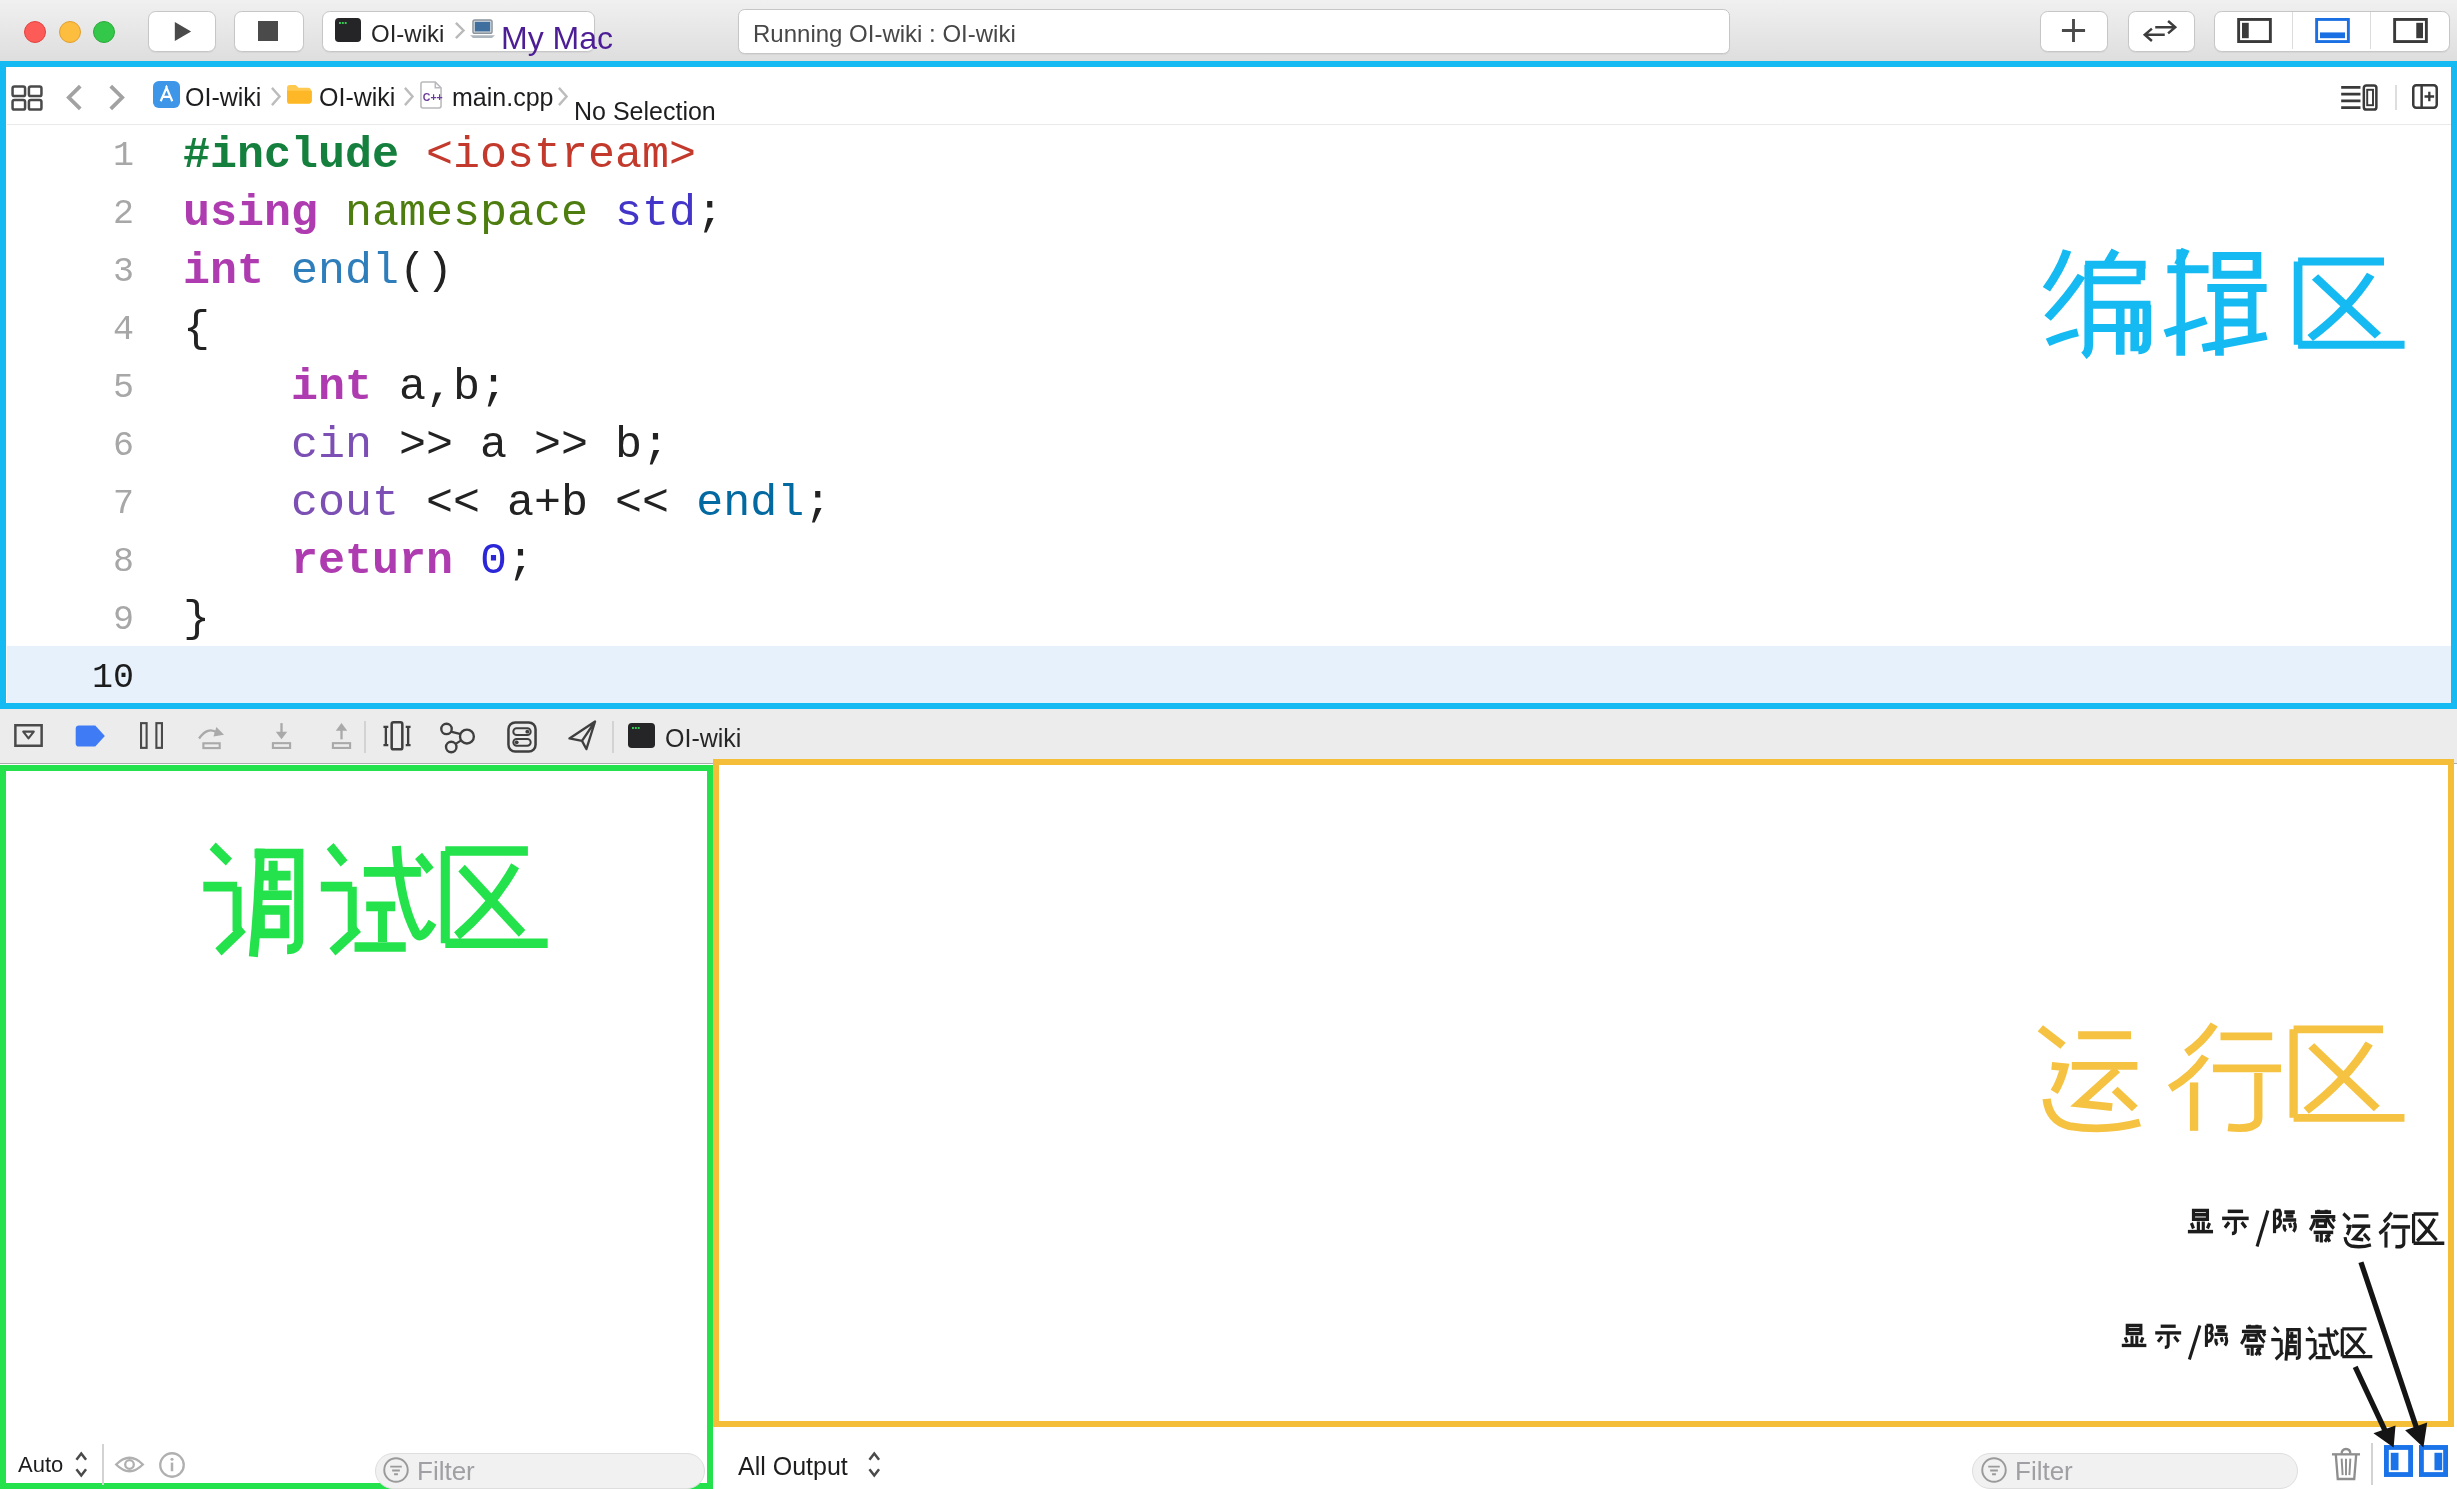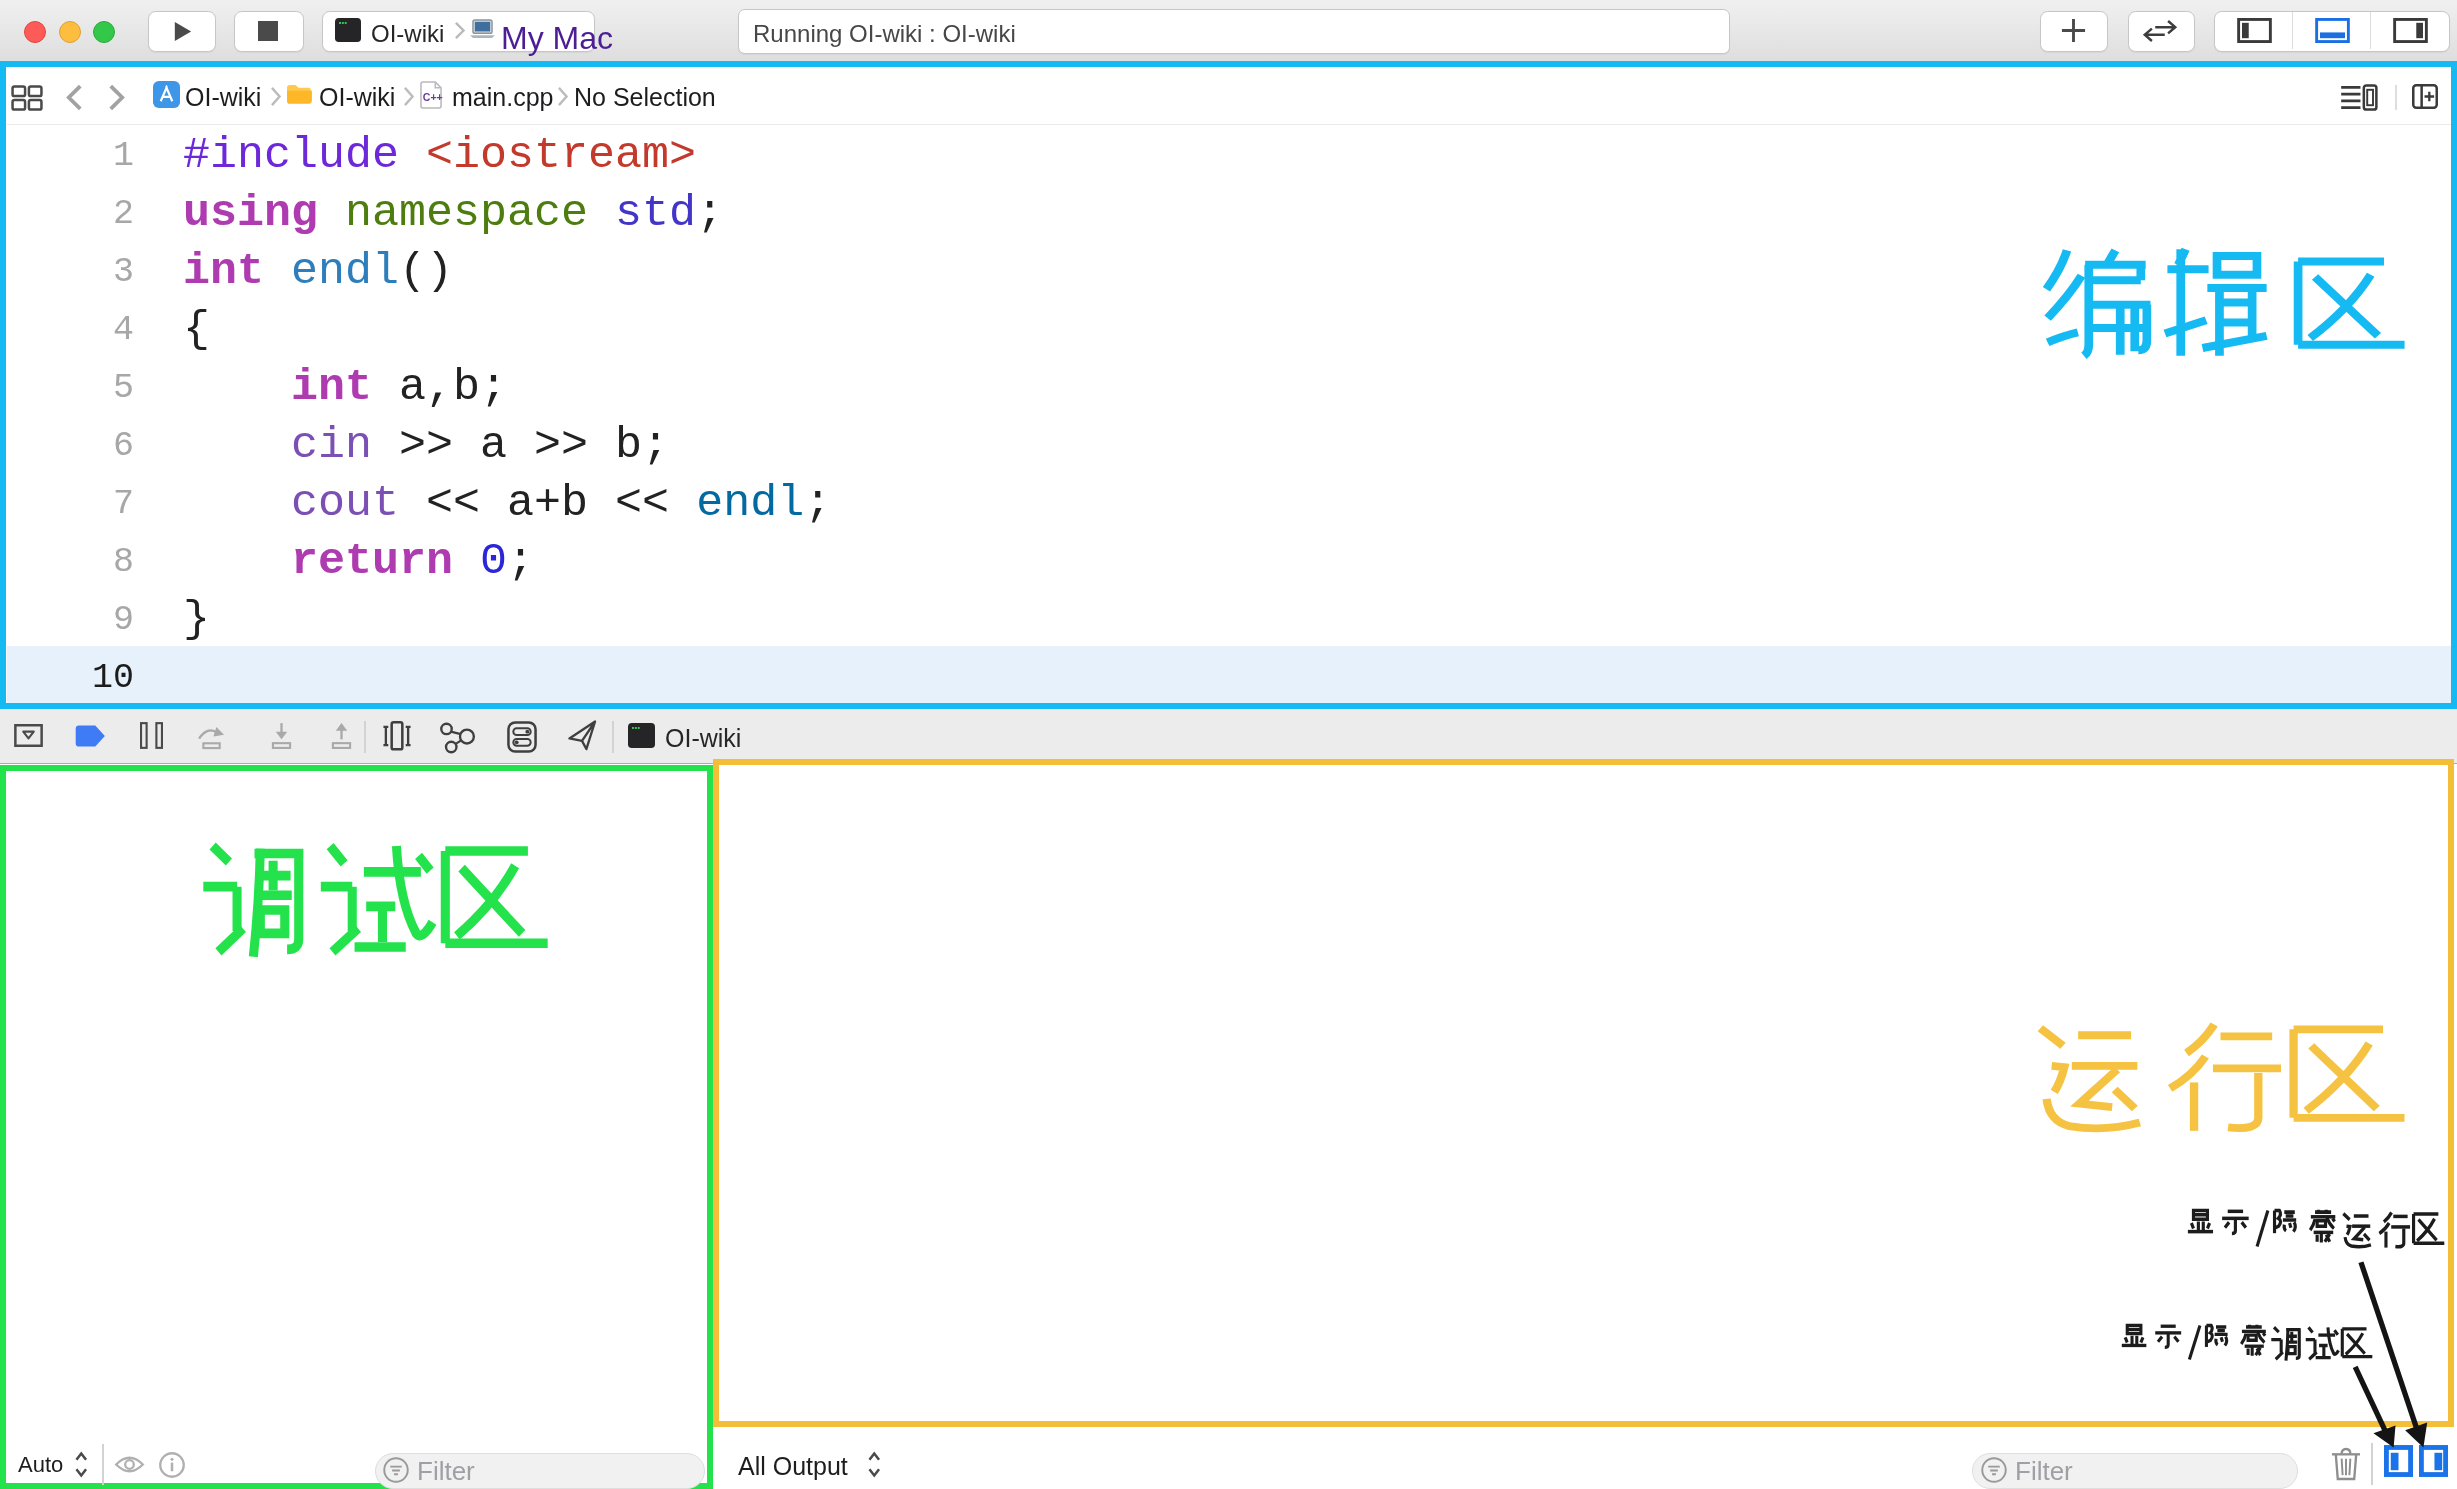--- a/index.html
+++ b/index.html
@@ -96,21 +96,21 @@
   </svg>
 <svg style="left:420px;top:81px" width="22" height="28" viewBox="0 0 23 29">
     <path d="M1 3 q0-2 2-2 h13 l6 6 v19 q0 2 -2 2 H3 q-2 0 -2-2 Z" fill="#fff" stroke="#b9b9bd" stroke-width="1.6"></path>
     <path d="M16 1 v6 h6" fill="none" stroke="#b9b9bd" stroke-width="1.6"></path>
     <text x="3" y="21" font-family="Liberation Sans" font-size="11" fill="#6a3c9b" font-weight="bold">C++</text>
   </svg>
 <div class="jbtext" style="left:452px;top:85px">main.cpp</div>
 <svg style="left:557px;top:86px" width="11.5" height="21" viewBox="0 0 12 22">
     <path d="M2 2 L10 11 L2 20" stroke="#bcbcbc" stroke-width="2.5" fill="none"></path>
   </svg>
-<div class="jbtext" style="left:574px;top:85px">No Selection</div>
+<div class="jbtext" style="left:574px;top:99px">No Selection</div>
 <svg style="left:2341px;top:84px" width="37" height="27" viewBox="0 0 38 28">
     <path d="M0 3.5 H20 M0 10.5 H20 M0 17.5 H20 M0 24.5 H20" stroke="#3a3a3a" stroke-width="3"></path>
     <rect x="23.5" y="1.5" width="13" height="25" rx="2.5" fill="none" stroke="#3a3a3a" stroke-width="2.6"></rect>
     <rect x="27" y="6" width="6" height="16" fill="none" stroke="#3a3a3a" stroke-width="2"></rect>
   </svg>
 <div class="sep" style="left:2395px;top:85px;height:25px;background:#dedede"></div>
 <svg style="left:2412px;top:84px" width="26" height="25" viewBox="0 0 27 26">
     <rect x="1.3" y="1.3" width="24.4" height="23.4" rx="3" fill="none" stroke="#3a3a3a" stroke-width="2.6"></rect>
     <path d="M10 1.3 V24.7" stroke="#3a3a3a" stroke-width="2.6"></path>
     <path d="M18 8 v10 M13 13 h10" stroke="#3a3a3a" stroke-width="2.4"></path>
@@ -122,21 +122,21 @@
 2
 3
 4
 5
 6
 7
 8
 9
 <span style="color:#1c1c1c">10</span></div>
 
-<div class="abs" style="left:183px;top:127px;font-family:'Liberation Mono',monospace;font-size:45px;line-height:58px;color:#222;white-space:pre"><span style="color:#6d28d9;font-weight:400">#include</span> <span style="color:#c3392c">&lt;iostream&gt;</span>
+<div class="abs" style="left:183px;top:127px;font-family:'Liberation Mono',monospace;font-size:45px;line-height:58px;color:#222;white-space:pre"><span style="color:#15803d;font-weight:700">#include</span> <span style="color:#c3392c">&lt;iostream&gt;</span>
 <span style="color:#ae3bb0;font-weight:700">using</span> <span style="color:#4d7c0f;font-weight:400">namespace</span> <span style="color:#4335c8">std</span>;
 <span style="color:#ae3bb0;font-weight:700">int</span> <span style="color:#2e7ebc">endl</span>()
 {
     <span style="color:#ae3bb0;font-weight:700">int</span> a,b;
     <span style="color:#7b4fb3">cin</span> &gt;&gt; a &gt;&gt; b;
     <span style="color:#7b4fb3">cout</span> &lt;&lt; a+b &lt;&lt; <span style="color:#0369a1">endl</span>;
     <span style="color:#ae3bb0;font-weight:700">return</span> <span style="color:#2b27d8">0</span>;
 }</div>
 
 <div class="abs" style="left:0;top:709px;width:2457px;height:55px;background:#ececec;border-bottom:1px solid #ababab;box-sizing:border-box"></div>

